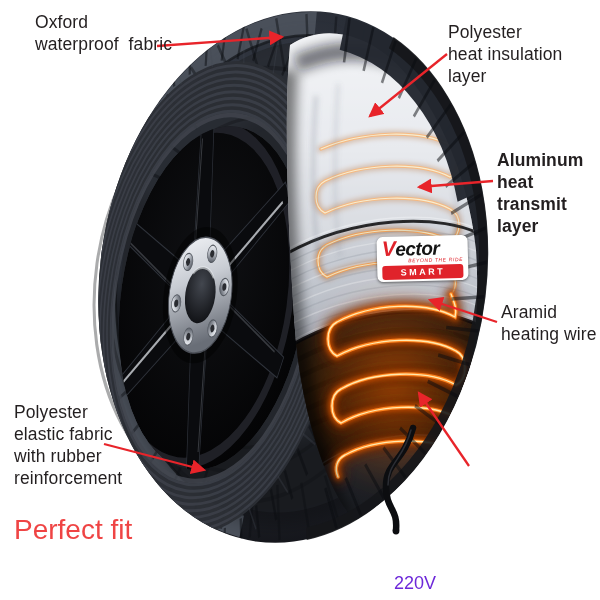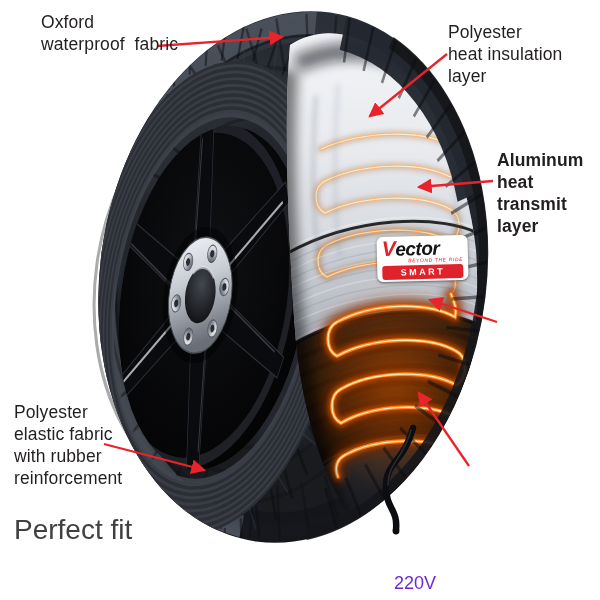--- a/index.html
+++ b/index.html
@@ -1,21 +1,21 @@
 <!DOCTYPE html>
 <html><head>
 <meta charset="utf-8">
 <style>
   html,body{margin:0;padding:0;background:#ffffff;}
   .stage{position:relative;width:600px;height:600px;overflow:hidden;
          font-family:"Liberation Sans",sans-serif;background:#ffffff;}
   .stage svg.scene{position:absolute;left:0;top:0;}
   .callout{position:absolute;color:#231f20;font-size:17.5px;line-height:22px;
            white-space:pre-wrap;letter-spacing:0.1px;}
-  .tagline{position:absolute;left:14px;top:512px;color:#404040;
+  .tagline{position:absolute;left:14px;top:512px;color:#ef4444;
            font-size:28px;line-height:36px;}
   .power{position:absolute;left:394px;top:538px;color:#6d28d9;font-size:18px;margin-top:35px;}
   
   .brand{position:absolute;left:377px;top:236px;width:91px;height:45px;
          background:#ffffff;border-radius:6px;transform:rotate(-1.5deg);
          box-shadow:0 1px 3px rgba(0,0,0,.55);padding:3px 5px 4px 5px;
          box-sizing:border-box;}
   .wordmark{font-weight:bold;font-style:italic;font-size:19px;line-height:17px;
             letter-spacing:-0.5px;color:#141414;white-space:nowrap;}
   .wordmark .v{color:#e0232b;font-size:21px;}
@@ -403,28 +403,30 @@
   <g stroke="#e8242a" stroke-width="2.3">
     <line x1="157" y1="46" x2="282" y2="37" marker-end="url(#ah)"></line>
     <line x1="447" y1="54" x2="370" y2="116" marker-end="url(#ah)"></line>
     <line x1="493" y1="181" x2="419" y2="187" marker-end="url(#ah)"></line>
     <line x1="497" y1="322" x2="430" y2="300" marker-end="url(#ah)"></line>
     <line x1="469" y1="466" x2="419" y2="393" marker-end="url(#ah)"></line>
     <line x1="104" y1="444" x2="204" y2="470" marker-end="url(#ah)"></line>
   </g>
 </svg>
 
-<div class="callout" style="left:41px;top:11px;">Oxford
+<div class="callout" style="left:35px;top:11px;">Oxford
 waterproof  fabric</div>
 <div class="callout" style="left:448px;top:21px;">Polyester
 heat insulation
 layer</div>
 <div class="callout" style="left:497px;top:149px;font-weight:bold;">Aluminum
 heat transmit
 layer</div>
+<div class="callout" style="left:501px;top:301px;">Aramid
+heating wire</div>
 <div class="callout" style="left:14px;top:401px;">Polyester
 elastic fabric
 with rubber
 reinforcement</div>
 
 <div class="brand">
   <div class="wordmark"><span class="v">V</span><span>ector</span></div>
   <div class="brand-tag">BEYOND THE RIDE</div>
   <div class="badge">SMART</div>
 </div>

